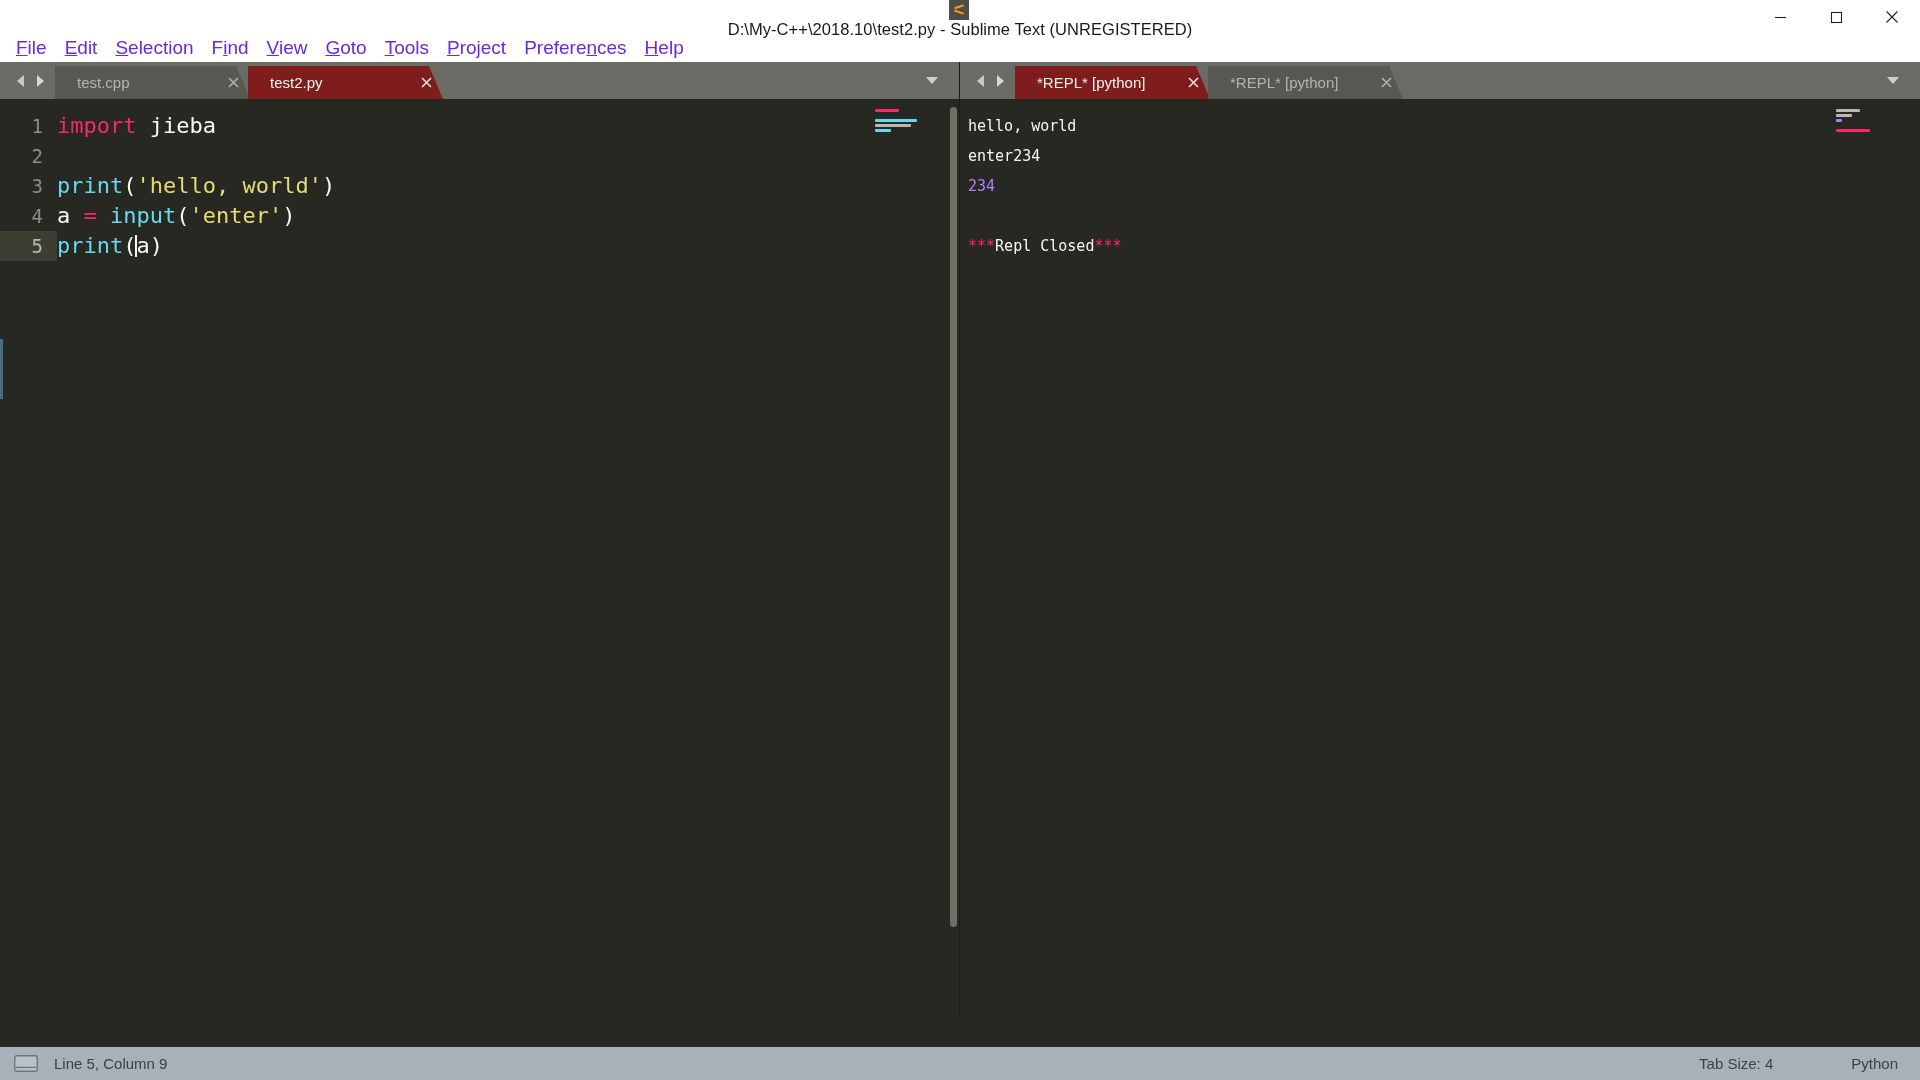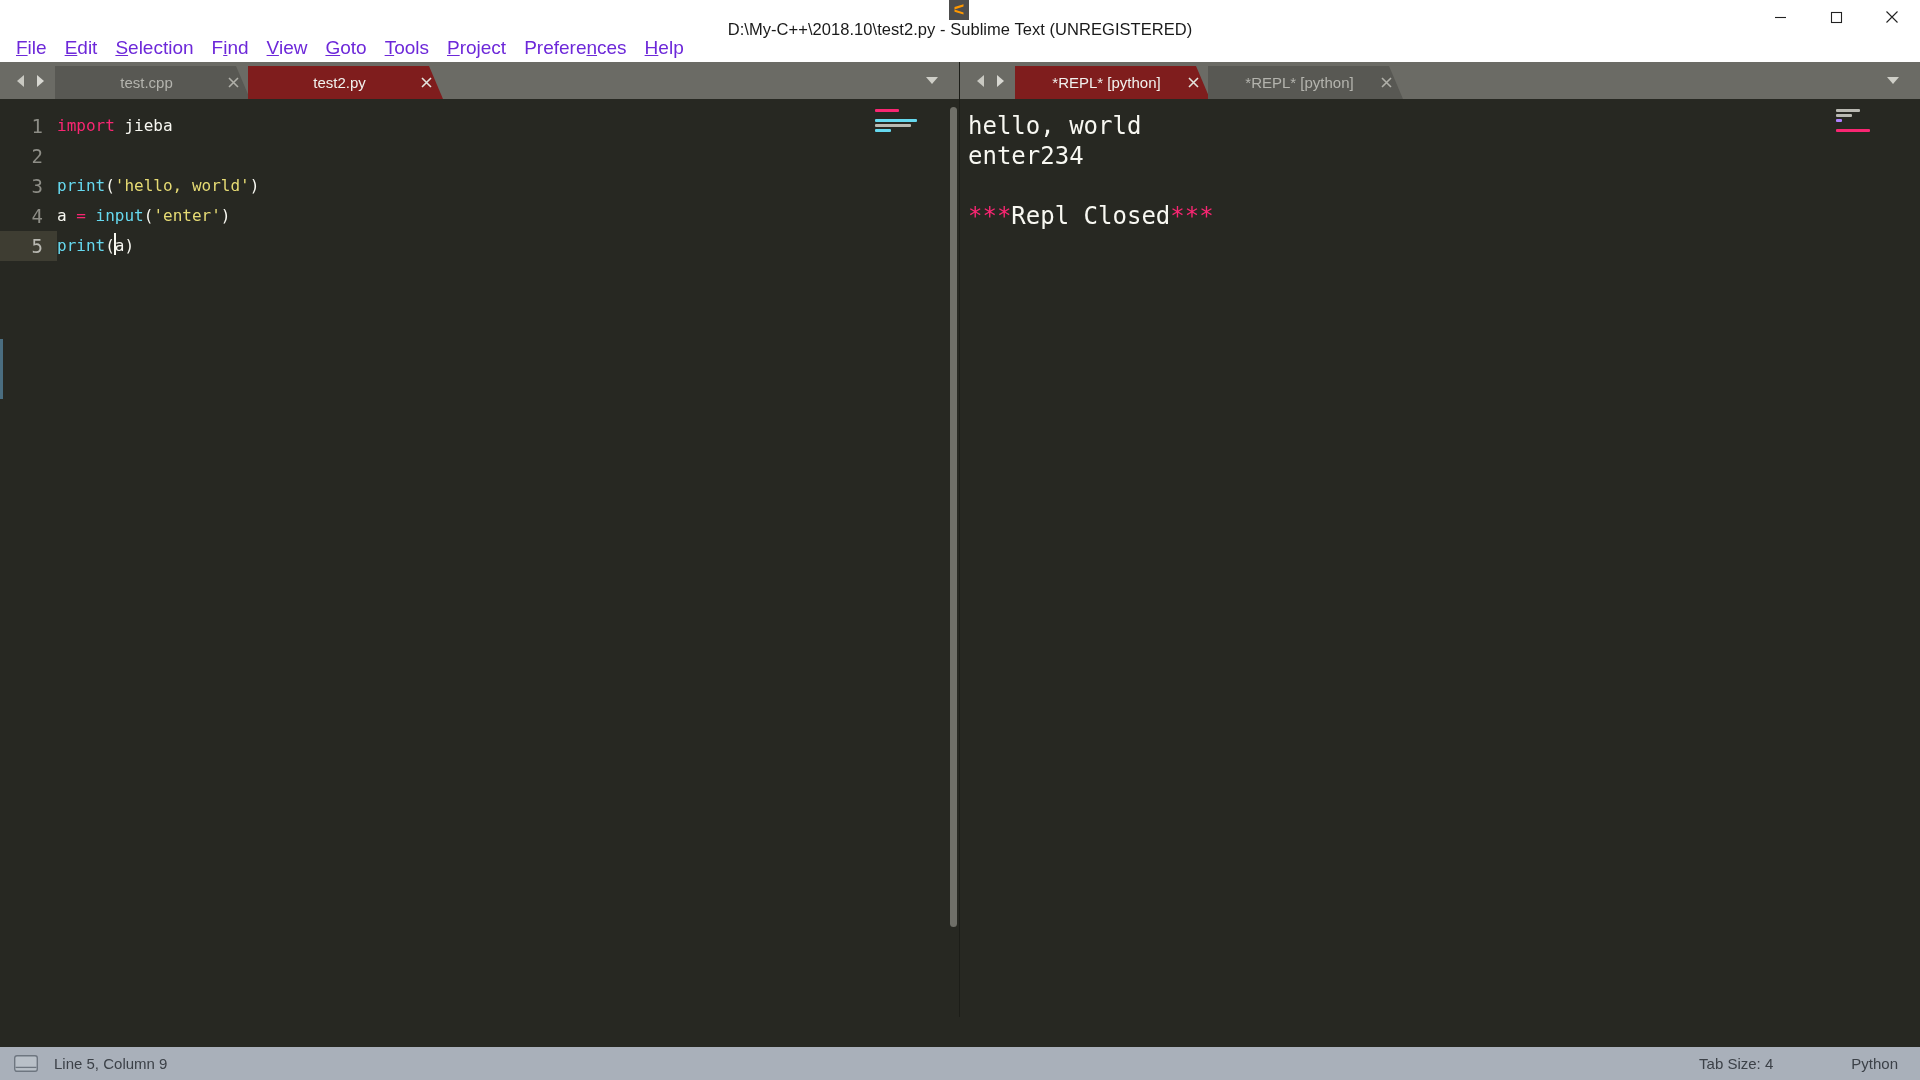--- a/index.html
+++ b/index.html
@@ -97,21 +97,20 @@
     min-width: 195px;
     background: #585853;
     clip-path: polygon(0 0, calc(100% - 14px) 0, 100% 100%, 0 100%);
     margin-right: -2px;
   }
   .tab.active { background: #7f1d1d; }
   .tab-label {
     font-size: 15px; color: #b4b4ae;
     white-space: nowrap;
     flex: 1 1 auto;
-    text-align: center;
   }
   .tab.active .tab-label { color: #f2f2ef; }
   .tab-close {
     width: 34px; height: 33px;
     display: flex; align-items: center; justify-content: center;
     flex: 0 0 auto;
   }
   .tab-close svg { display: block; }
 
   .tab-menu {
@@ -141,21 +140,21 @@
     user-select: none;
   }
   .gutter .ln { padding-right: 14px; display: block; }
   .gutter .ln.current { background: #3e3d32; color: #b9b9b2; }
 
   .codearea {
     position: relative;
     flex: 1 1 auto;
     padding-top: 12px;
     font-family: "DejaVu Sans Mono", monospace;
-    font-size: 16px;
+    font-size: 22px;
     line-height: 30px;
     white-space: pre;
     color: #f8f8f2;
   }
   .codearea .row { display: block; height: 30px; }
 
   .tok-kw     { color: #f92672; }
   .tok-fn     { color: #66d9ef; }
   .tok-str    { color: #e6db74; }
   .tok-punct  { color: #f8f8f2; }
@@ -205,21 +204,21 @@
     border-radius: 4px;
   }
 
   
   .replarea {
     position: relative;
     flex: 1 1 auto;
     background: #272822;
     padding: 12px 0 0 8px;
     font-family: "DejaVu Sans Mono", monospace;
-    font-size: 24px;
+    font-size: 15px;
     line-height: 30px;
     white-space: pre;
     color: #f8f8f2;
     overflow: hidden;
   }
   .replarea .row { display: block; height: 30px; }
 
   
   .statusbar {
     position: absolute;
@@ -402,21 +401,21 @@
       </div>
 
       <div class="tab-menu">
         <svg width="16" height="12" viewBox="0 0 16 12">
             <path d="M2 3 L14 3 L8 10 Z" fill="#cfcfc8"></path>
           </svg>
       </div>
     </div>
 
     <div class="editor">
-      <div class="replarea" id="repl-right"><span class="row"><span class="tok-plain">hello, world</span></span><span class="row"><span class="tok-plain">enter234</span></span><span class="row"></span><span class="row"><span class="tok-kw">***</span><span class="tok-plain">Repl Closed</span><span class="tok-kw">***</span></span></div>
+      <div class="replarea" id="repl-right"><span class="row"><span class="tok-plain">hello, world</span></span><span class="row"><span class="tok-plain">enter234</span></span><span class="row"><span class="tok-num">234</span></span><span class="row"></span><span class="row"><span class="tok-kw">***</span><span class="tok-plain">Repl Closed</span><span class="tok-kw">***</span></span></div>
       <div class="minimap" id="minimap-right">
           <div class="mm-line" style="width: 24px; background: rgb(185, 185, 178);"></div>
           <div class="mm-line" style="width: 16px; background: rgb(185, 185, 178);"></div>
           <div class="mm-line" style="width: 6px; background: rgb(174, 129, 255);"></div>
           <div class="mm-line" style="height: 3px;"></div>
           <div class="mm-line" style="width: 34px; background: rgb(249, 38, 114);"></div>
         </div>
     </div>
   </div>
 </div>

